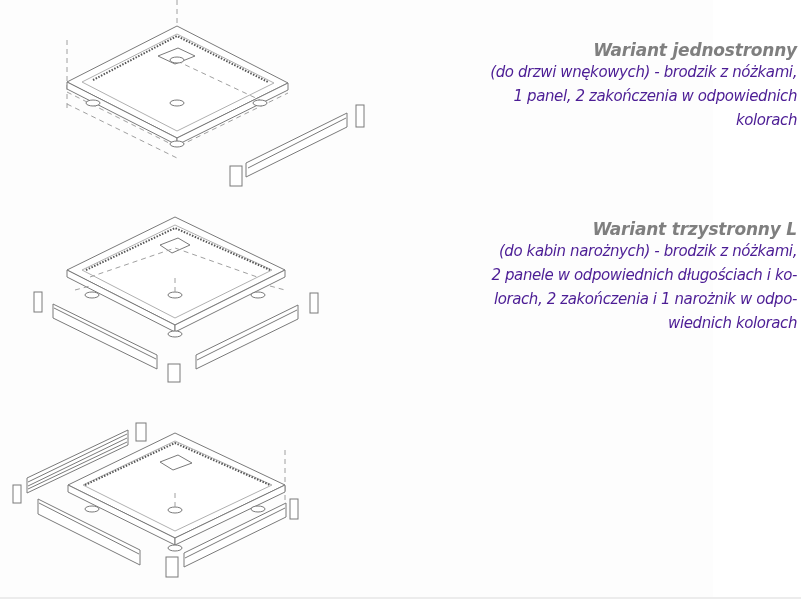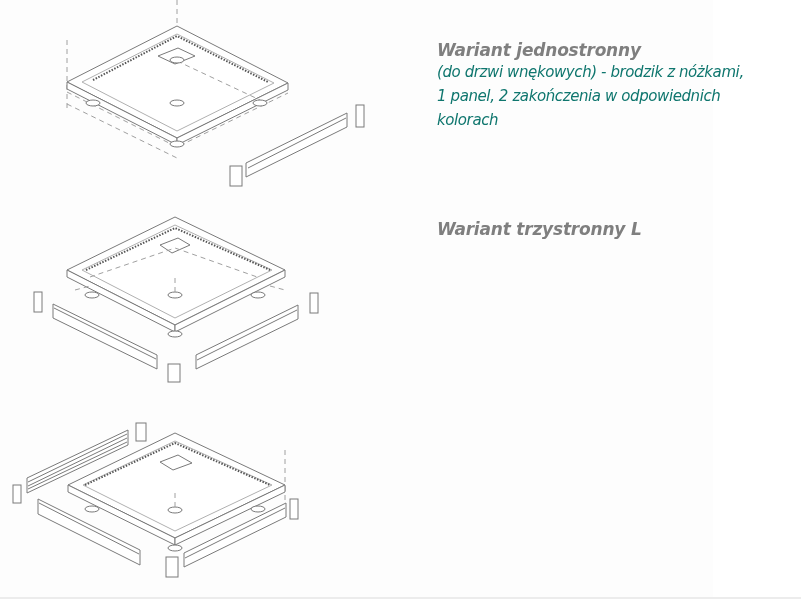--- a/index.html
+++ b/index.html
@@ -2,27 +2,27 @@
 <html><head>
 <meta charset="utf-8">
 <style>
   html, body { margin: 0; padding: 0; }
   body {
     width: 801px; height: 611px; overflow: hidden;
     background: #ffffff;
     font-family: "DejaVu Sans", sans-serif;
     position: relative;
   }
-  .page { position: absolute; left: 0; top: 0; width: 713px; height: 598px; background: #fdfdfd; }
+  .page { position: absolute; left: 0; top: 0; width: 713px; height: 598px; background: #fdfdfd; text-align: right; }
   .bottom-line { position: absolute; left: 0; top: 597px; width: 801px; height: 2px; background: #ececec; }
   .variant { position: absolute; left: 0; width: 801px; }
   .drawing { position: absolute; }
   .text-block { position: absolute; left: 437px; width: 360px; color: #8a8a8a; font-style: italic; }
   .title { font-weight: bold; font-size: 17px; line-height: 22px; color: #7f7f7f; letter-spacing: -0.2px; }
-  .desc { font-size: 15px; line-height: 24px; color: #0f766e; letter-spacing: -0.4px; white-space: pre-line; margin-top: -1px; }
+  .desc { font-size: 15px; line-height: 24px; color: #4c1d95; letter-spacing: -0.4px; white-space: pre-line; margin-top: -1px; }
   svg { overflow: visible; }
   .ln { fill: none; stroke: #7a7a7a; stroke-width: 1; }
   .lnl { fill: none; stroke: #b0b0b0; stroke-width: 1; }
   .dash { fill: none; stroke: #a0a0a0; stroke-width: 1; stroke-dasharray: 5 4; }
   .fill { fill: #ffffff; stroke: #7a7a7a; stroke-width: 1; }
   .dark { fill: none; stroke: #555; stroke-width: 2; stroke-dasharray: 1.5 1.5; }
 </style>
 </head>
 <body>
 
@@ -86,20 +86,24 @@
       <rect class="fill" x="14" y="92" width="8" height="20"></rect>
 
       <polygon class="fill" points="176,155 278,105 278,119 176,169"></polygon>
       <line class="ln" x1="177" y1="160" x2="277" y2="110"></line>
       <rect class="fill" x="290" y="93" width="8" height="20"></rect>
 
       <rect class="fill" x="148" y="164" width="12" height="18"></rect>
     </svg>
     <div class="text-block" style="top:218px;">
       <div class="title">Wariant trzystronny  L</div>
+      <div class="desc">(do kabin narożnych) - brodzik z nóżkami,
+2 panele w odpowiednich długościach i ko-
+lorach, 2 zakończenia i 1 narożnik w odpo-
+wiednich kolorach</div>
     </div>
   </div>
 
   <div class="variant" style="top:0;">
     <svg class="drawing" width="320" height="200" style="left:0;top:405px;">
       <line class="dash" x1="285" y1="45" x2="285" y2="100"></line>
       <polygon class="fill" points="175,28 285,80 175,133 68,80"></polygon>
       <polygon class="fill" points="68,80 175,133 175,140 68,87"></polygon>
       <polygon class="fill" points="175,133 285,80 285,87 175,140"></polygon>
       <polygon class="lnl" points="175,36 272,80 175,126 83,80"></polygon>

